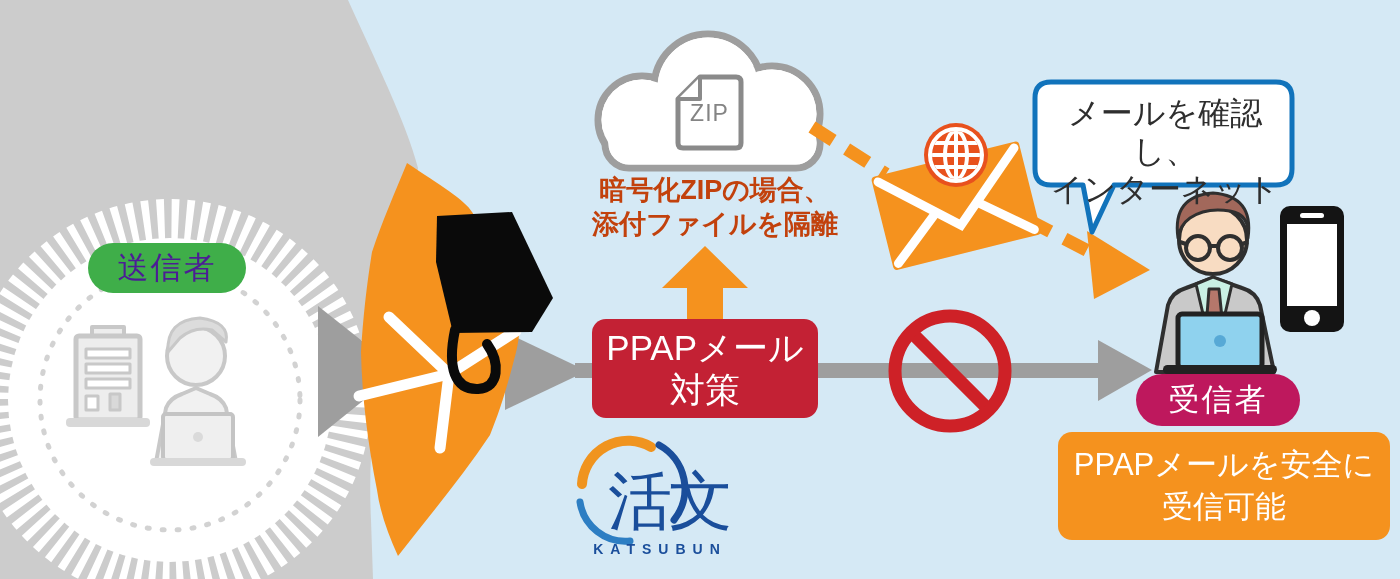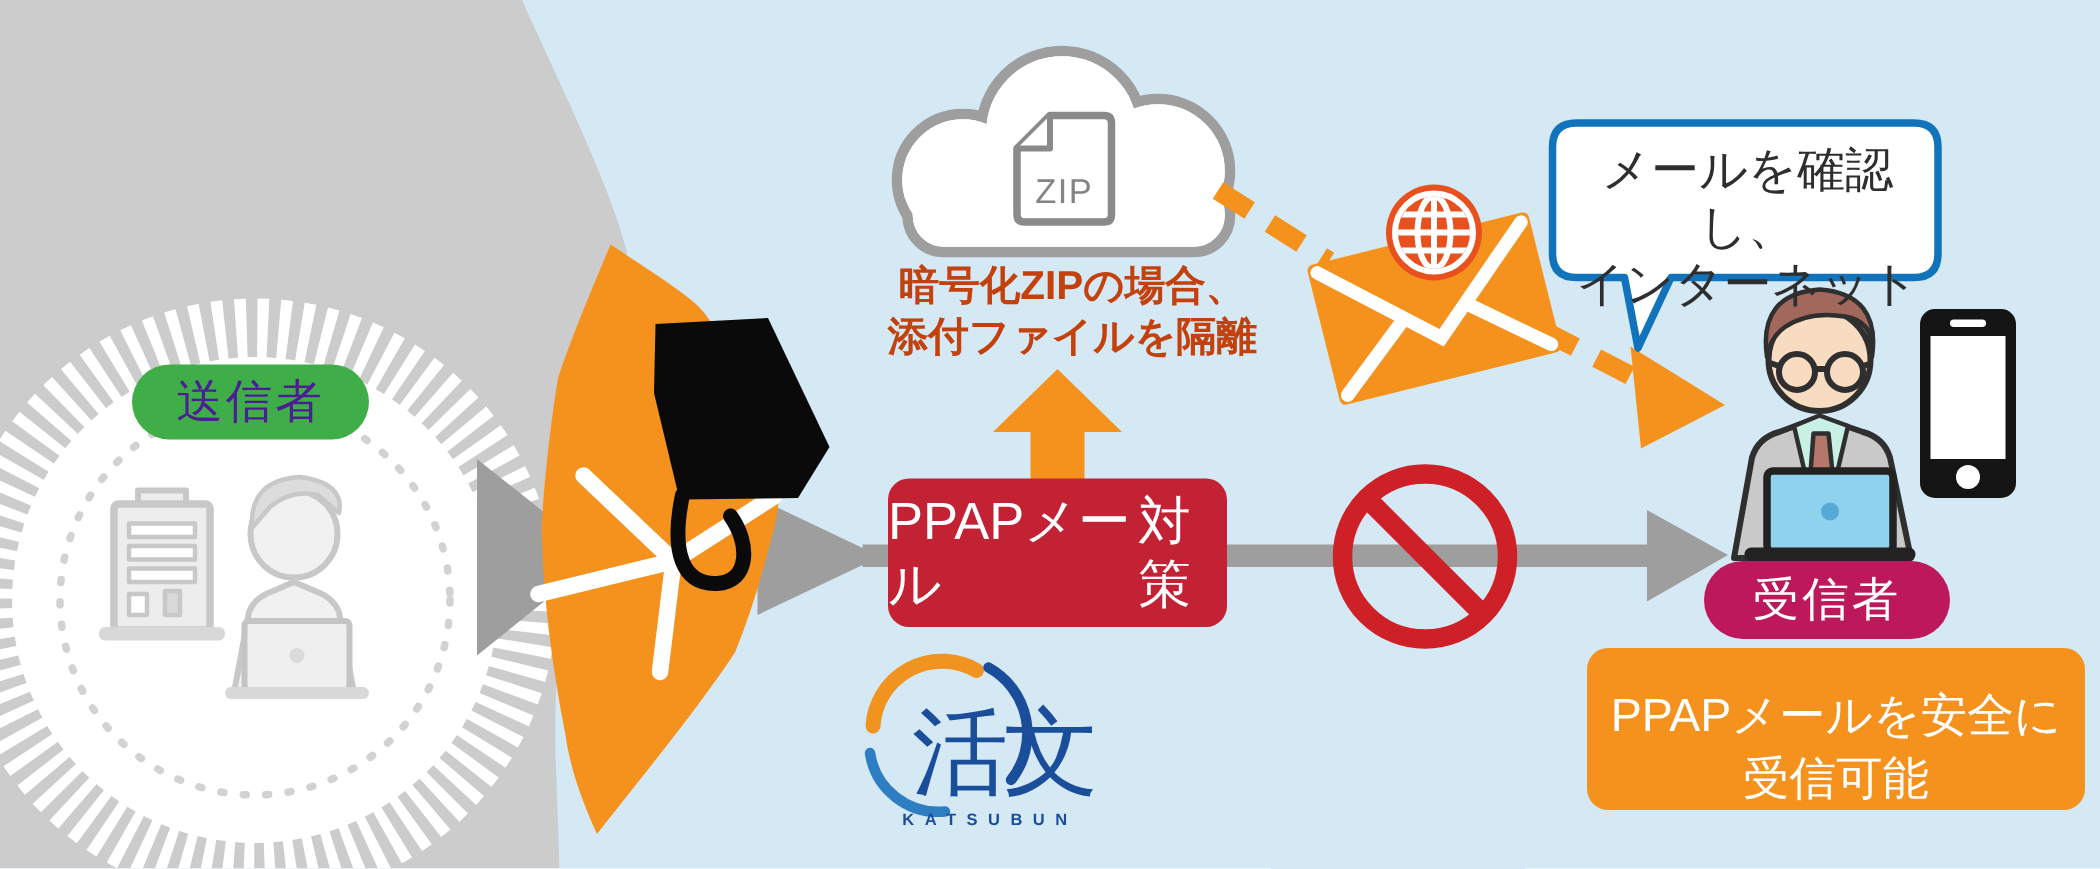--- a/index.html
+++ b/index.html
@@ -8,38 +8,38 @@
   .abs{position:absolute;}
   svg{display:block;}
   #art{position:absolute;left:0;top:0;z-index:1;}
   .txt{z-index:2;}
   .internet-label{left:58px;top:134px;width:230px;font-size:34px;color:#141414;
                   letter-spacing:1px;}
   .sender-badge{left:88px;top:243px;width:158px;height:50px;background:#3fae49;
                 border-radius:26px;color:#4c1d95;font-size:31px;display:flex;
                 align-items:center;justify-content:center;letter-spacing:2px;}
   .zip-label{left:678px;top:100px;width:63px;text-align:center;font-size:23px;
-             color:#848484;letter-spacing:1px;margin-top:14px;}
+             color:#848484;letter-spacing:1px;}
   .quarantine-note{left:555px;top:173px;width:320px;text-align:center;
                    color:#c2410c;font-size:27px;font-weight:600;line-height:34px;}
   .ppap-box{left:592px;top:319px;width:226px;height:99px;background:#c32134;
-            border-radius:14px;color:#fff;display:flex;
+            border-radius:14px;color:#fff;display:flex;flex-direction:column;
             align-items:center;justify-content:center;font-size:35px;line-height:42px;}
   .logo-kanji{left:590px;top:458px;width:140px;text-align:right;font-size:64px;
               font-weight:normal;color:#1a4e9b;letter-spacing:-3px;}
-  .logo-name{left:575px;top:541px;width:170px;text-align:center;font-size:11px;
+  .logo-name{left:575px;top:541px;width:170px;text-align:center;font-size:14px;
              font-weight:bold;color:#1a4e9b;letter-spacing:7px;}
   .bubble-text{left:1040px;top:94px;width:250px;text-align:center;color:#2e2e2e;
                font-size:32px;line-height:38px;font-weight:500;}
   .receiver-badge{left:1136px;top:374px;width:164px;height:52px;background:#be185d;
                   border-radius:27px;color:#fff;font-size:31px;display:flex;
                   align-items:center;justify-content:center;letter-spacing:2px;}
   .result-box{left:1058px;top:432px;width:332px;height:108px;background:#f5921e;
               border-radius:14px;color:#fff;display:flex;flex-direction:column;
-              align-items:center;justify-content:flex-end;font-size:31px;line-height:42px;}
+              align-items:center;justify-content:center;font-size:31px;line-height:42px;}
 </style>
 </head>
 <body>
 
 <div class="stage">
 
 <svg id="art" width="1400" height="579" viewBox="0 0 1400 579">
 
   <path d="M0,0 H348 C375,60 406,122 418,168 C410,230 392,280 386,330
            C374,400 368,460 371,520 L373,579 H0 Z" fill="#cccccc"></path>

